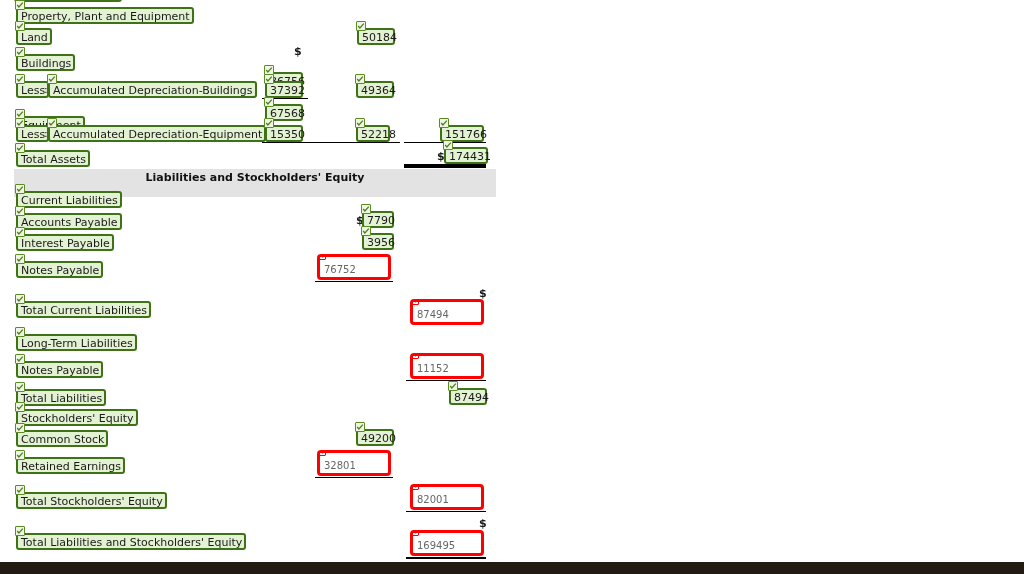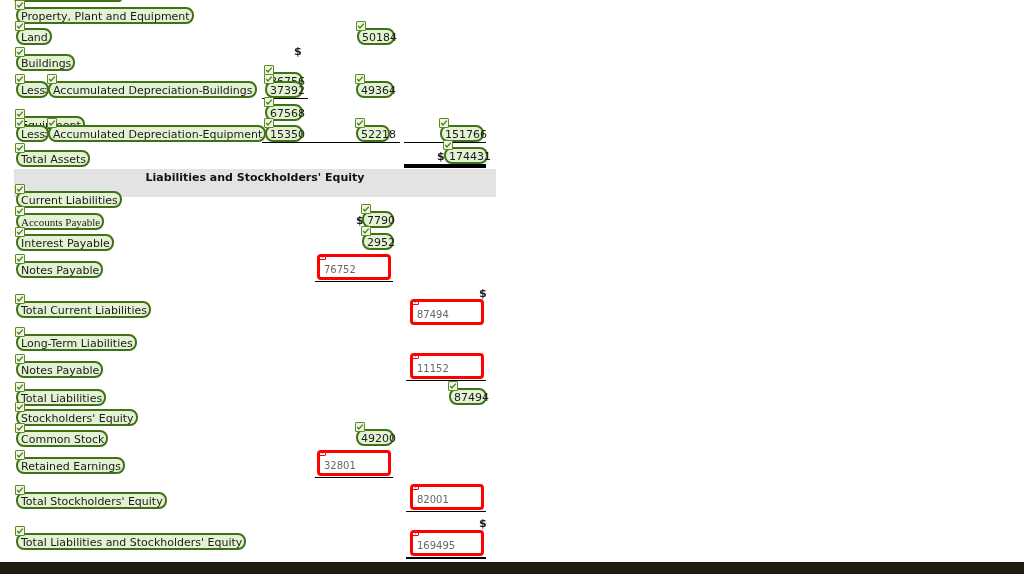--- a/index.html
+++ b/index.html
@@ -15,21 +15,21 @@
     background: #ffffff;
     overflow: hidden;
   }
 
   
   .gbox {
     position: absolute;
     display: inline-block;
     border: 2px solid #3f7216;
     background: #e4f2d4;
-    border-radius: 8px;
+    border-radius: 3px;
     color: #1a1a1a;
     font-size: 11px;
     line-height: 13px;
     padding: 1px 2px 1px 3px;
     white-space: nowrap;
     height: 17px;
   }
   .gbox.num { text-align: left; }
 
   
@@ -291,21 +291,21 @@
 
   <div class="gbox" style="left:16px; top:191px;">
     <span class="badge">
       <svg viewBox="0 0 10 10">
           <path d="M1.5 5 L3.6 7.4 L8.5 2" stroke="#4c7c1c" stroke-width="1.6" fill="none"></path>
         </svg>
     </span>
     <span>Current Liabilities</span>
   </div>
 
-  <div class="gbox" style="left:16px; top:213px;font-family:Liberation Serif, serif;">
+  <div class="gbox" style="left:16px; top:213px;">
     <span class="badge">
       <svg viewBox="0 0 10 10">
           <path d="M1.5 5 L3.6 7.4 L8.5 2" stroke="#4c7c1c" stroke-width="1.6" fill="none"></path>
         </svg>
     </span>
     <span>Accounts Payable</span>
   </div>
   <div class="txt dollar" style="left:356px; top:214px;">$</div>
   <div class="gbox num" style="left:362px; top:211px; width:32px;">
     <span class="badge">
@@ -323,21 +323,21 @@
         </svg>
     </span>
     <span>Interest Payable</span>
   </div>
   <div class="gbox num" style="left:362px; top:233px; width:32px;">
     <span class="badge">
       <svg viewBox="0 0 10 10">
           <path d="M1.5 5 L3.6 7.4 L8.5 2" stroke="#4c7c1c" stroke-width="1.6" fill="none"></path>
         </svg>
     </span>
-    <span>2952</span>
+    <span>3956</span>
   </div>
 
   <div class="gbox" style="left:16px; top:261px;">
     <span class="badge">
       <svg viewBox="0 0 10 10">
           <path d="M1.5 5 L3.6 7.4 L8.5 2" stroke="#4c7c1c" stroke-width="1.6" fill="none"></path>
         </svg>
     </span>
     <span>Notes Payable</span>
   </div>

